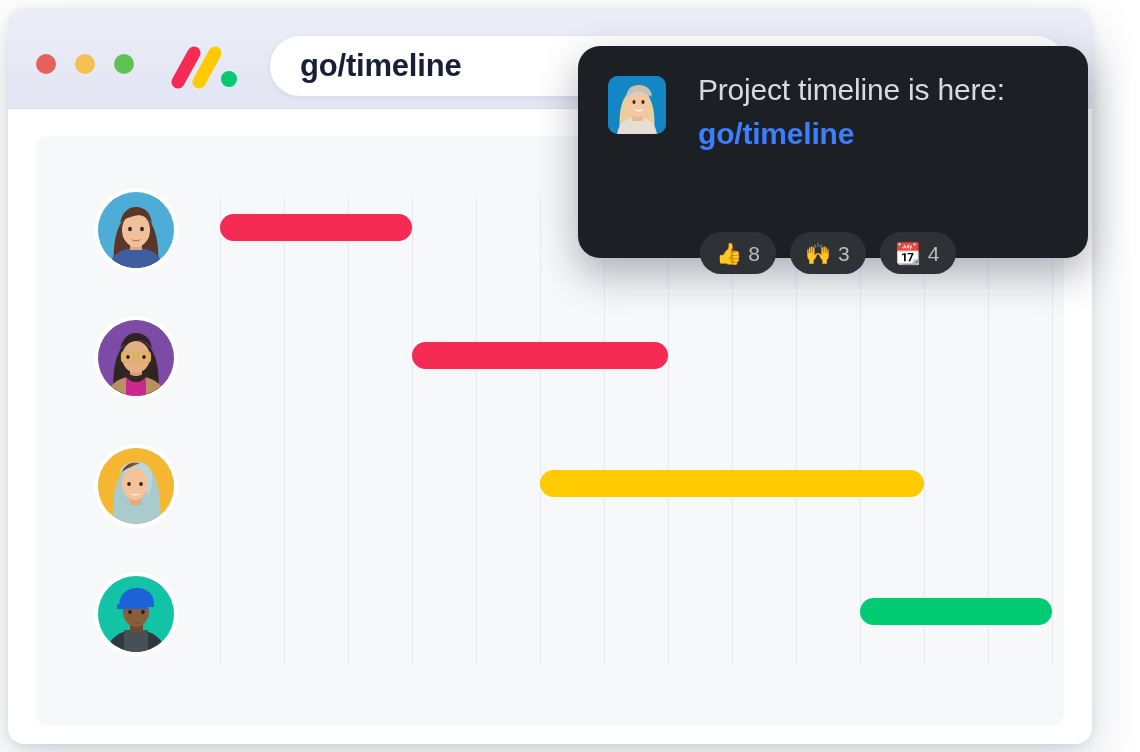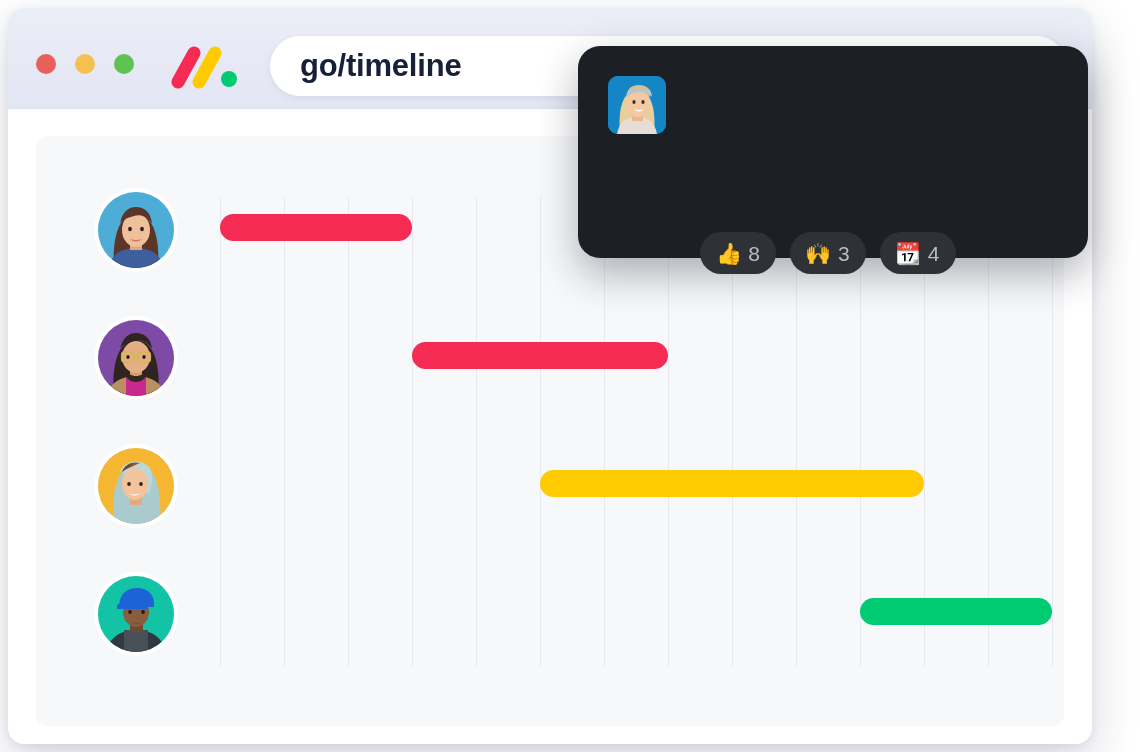--- a/index.html
+++ b/index.html
@@ -355,20 +355,23 @@
 
       <path d="M18 22 C19 12 24 9 31 9 C39 9 44 14 44 21 C40 15 34 13 28 15 C23 17 19 19 18 22 Z" fill="#dcc087"></path>
       <path d="M19 17 C24 11 37 10 43 17 L42 21 C36 14 25 15 20 21 Z" fill="#b9c4cc"></path>
 
       <ellipse cx="26" cy="26" rx="1.6" ry="1.9" fill="#3b2a20"></ellipse>
       <ellipse cx="35" cy="26" rx="1.6" ry="1.9" fill="#3b2a20"></ellipse>
       <path d="M26 33 q5 5 10 0 q-5 2 -10 0 z" fill="#ffffff"></path>
     </svg>
   </div>
 
+  <div class="toast-message">
+    <span>Project timeline is here: </span><span class="toast-link">go/timeline</span>
+  </div>
 
   <div class="reactions" id="reactions">
       <div class="reaction-pill">
         <span class="reaction-emoji">👍</span>
         <span class="reaction-count">8</span>
       </div>
       <div class="reaction-pill">
         <span class="reaction-emoji">🙌</span>
         <span class="reaction-count">3</span>
       </div>

